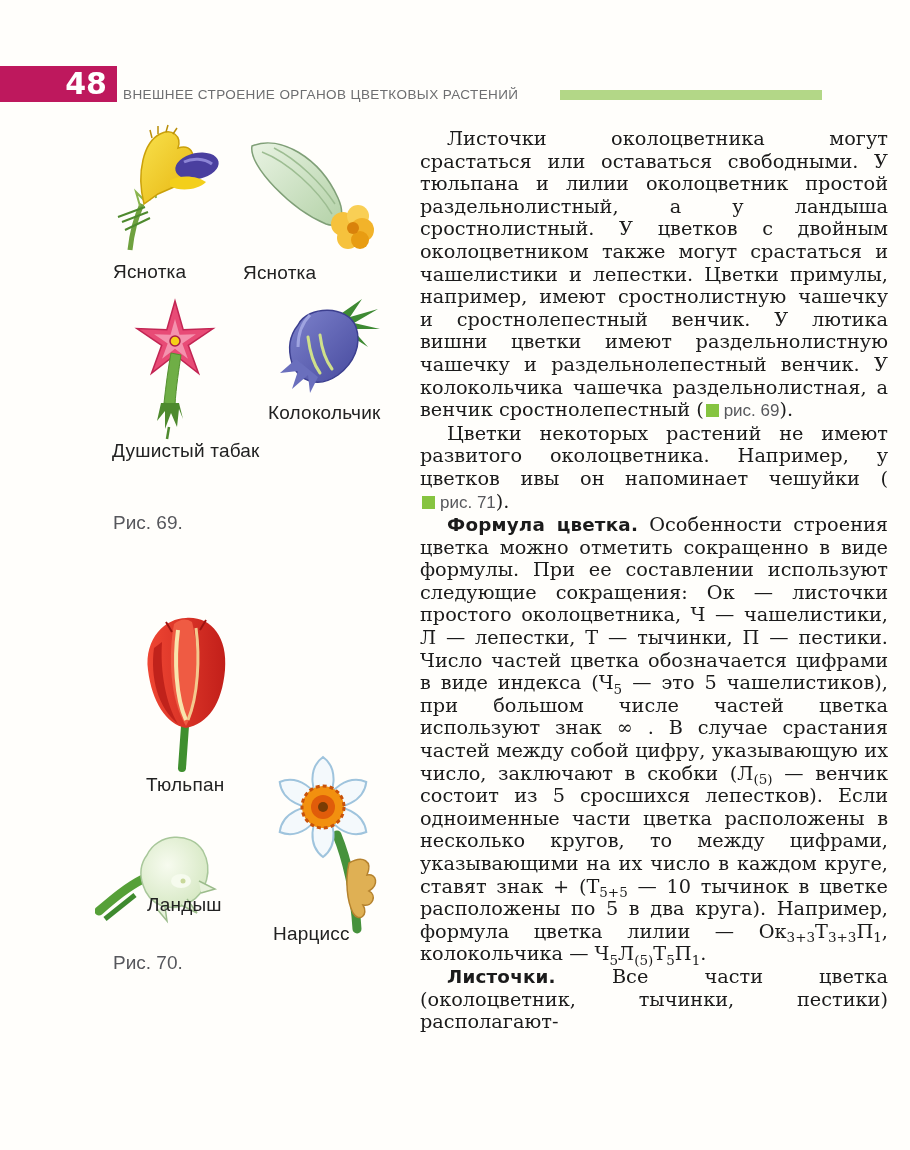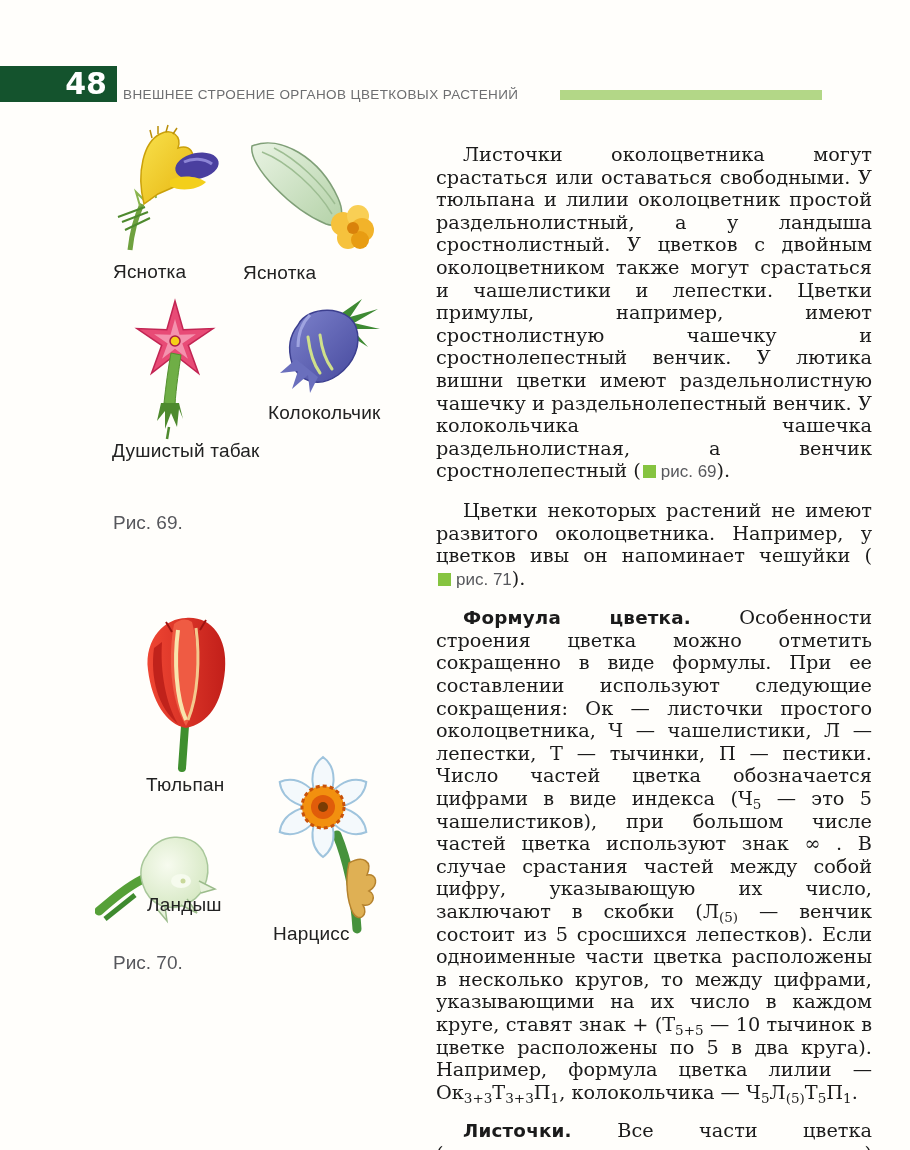--- a/index.html
+++ b/index.html
@@ -2,40 +2,40 @@
 <html lang="ru"><head>
 <meta charset="utf-8">
 <style>
   html,body{margin:0;padding:0;background:#ffffff;}
   #page{
     position:relative;width:910px;height:1150px;margin:0 auto;
     background:#fffefb;overflow:hidden;
     font-family:"Liberation Sans",sans-serif;color:#1c1c1c;
   }
   
-  .pagenum-box{position:absolute;left:0;top:66px;width:117px;height:36px;background:#14532d;}
+  .pagenum-box{position:absolute;left:0;top:66px;width:117px;height:36px;background:#be185d;}
   .pagenum{position:absolute;right:10px;top:0;height:36px;line-height:36px;
     font-family:"DejaVu Sans","Liberation Sans",sans-serif;font-weight:700;font-size:30px;color:#ffffff;}
   .running-title{position:absolute;left:123px;top:87px;
     font-size:13.5px;letter-spacing:.4px;color:#6d6e70;font-weight:400;}
   .header-rule{position:absolute;left:560px;top:90px;width:262px;height:10px;background:#b3d787;}
   
   .flower-svg{position:absolute;}
   .flower-label{position:absolute;font-size:19px;color:#222222;letter-spacing:.2px;}
   .fig-number{position:absolute;font-size:19px;color:#56575c;}
   .fig-caption{position:absolute;width:218px;font-size:19.5px;line-height:26px;
     font-weight:700;color:#0e0e0e;}
   
   .article{
     position:absolute;left:420px;top:128px;width:468px;
     font-family:"DejaVu Serif","Liberation Serif",serif;
     font-size:19.3px;line-height:22.6px;color:#1b1b1b;
     text-align:justify;
   }
-  .para{text-indent:27px;margin:16px;}
+  .para{text-indent:27px;margin:0;}
   .sub{font-size:.7em;position:relative;top:.33em;line-height:0;}
   .lead{font-family:"DejaVu Sans","Liberation Sans",sans-serif;font-weight:700;font-size:.95em;letter-spacing:.2px;}
   .figref{white-space:nowrap;font-family:"Liberation Sans",sans-serif;font-size:17px;color:#57585c;}
   .figref-square{display:inline-block;width:13px;height:13px;background:#86c440;margin:0 5px 0 2px;vertical-align:-1px;}
 </style>
 </head>
 <body>
 
 <div id="page">
 

